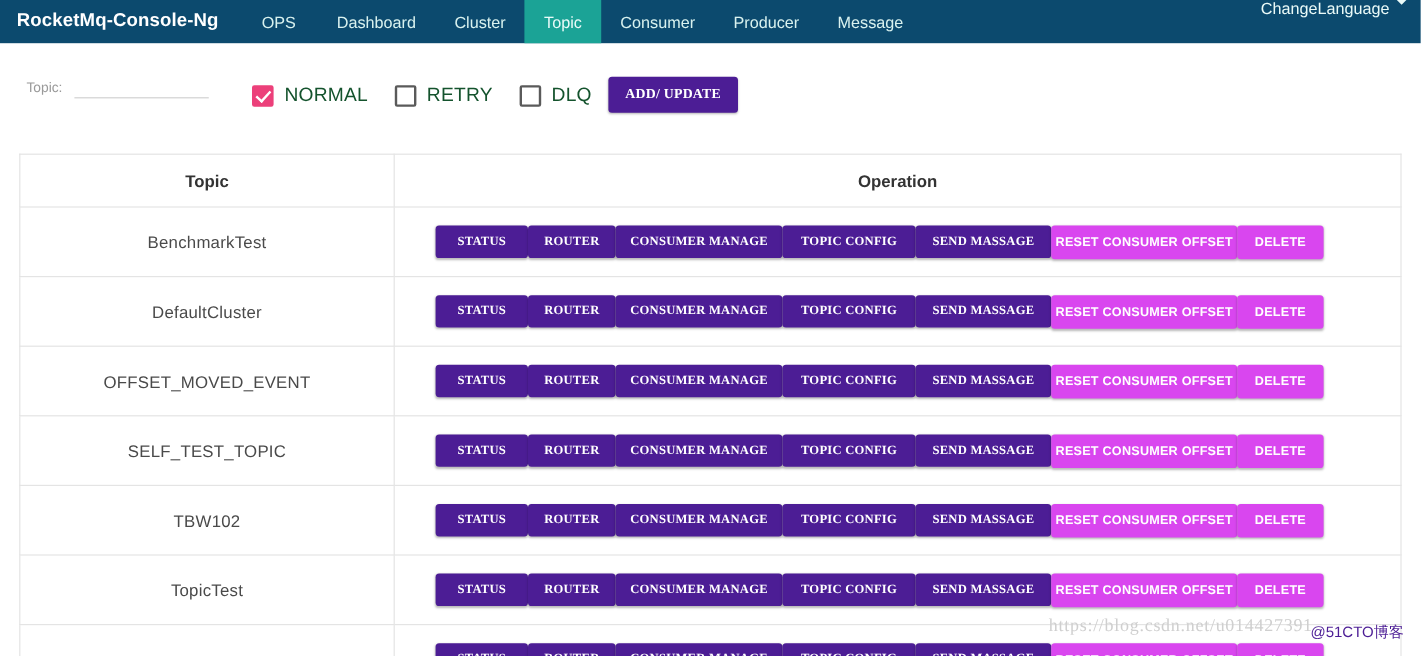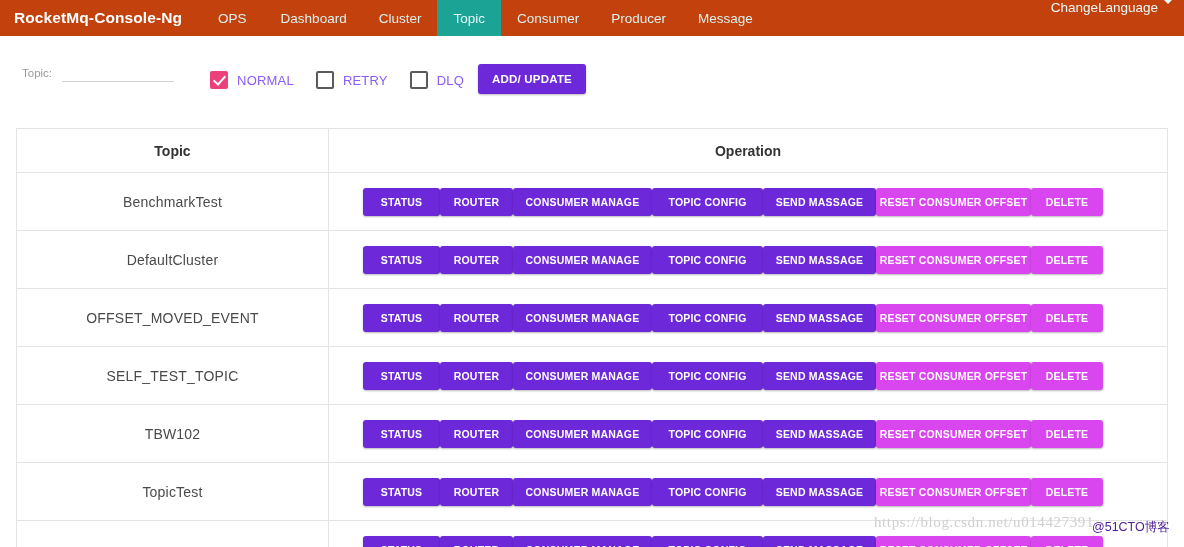--- a/index.html
+++ b/index.html
@@ -10,21 +10,21 @@
     overflow: hidden;
     background: #ffffff;
     font-family: "Liberation Sans", sans-serif;
     -webkit-font-smoothing: antialiased;
   }
 
   
   .navbar {
     position: relative;
     height: 36px;
-    background: #c2410c;
+    background: #0c4a6e;
     display: flex;
     align-items: stretch;
     white-space: nowrap;
   }
   .brand {
     display: flex; align-items: center;
     padding: 0 16px 0 14px;
     color: #ffffff;
     font-size: 15.5px;
     font-weight: 600;
@@ -114,36 +114,36 @@
   .box.checked::after {
     content: "";
     position: absolute;
     left: 4px; top: 0px;
     width: 5px; height: 10px;
     border: solid #ffffff;
     border-width: 0 2px 2px 0;
     transform: rotate(42deg);
   }
   .check-label {
-    font-size: 13px;
-    color: #8b5cf6;
+    font-size: 16px;
+    color: #14532d;
     letter-spacing: 0.2px;
   }
 
   .btn {
     border: none;
     border-radius: 3px;
     color: #ffffff;
     font-family: "Liberation Sans", sans-serif;
     cursor: pointer;
     white-space: nowrap;
     letter-spacing: 0.2px;
     box-shadow: 0 1px 2px rgba(0,0,0,0.28);
   }
-  .btn-teal  { background: #6d28d9; }
+  .btn-teal  { background: #4c1d95; font-family: Liberation Serif, serif; }
   .btn-red   { background: #d946ef; }
 
   .btn-add {
     font-size: 11.5px;
     font-weight: 700;
     padding: 9px 14px;
     margin-bottom: 2px;
     margin-left: -8px;
   }
 

